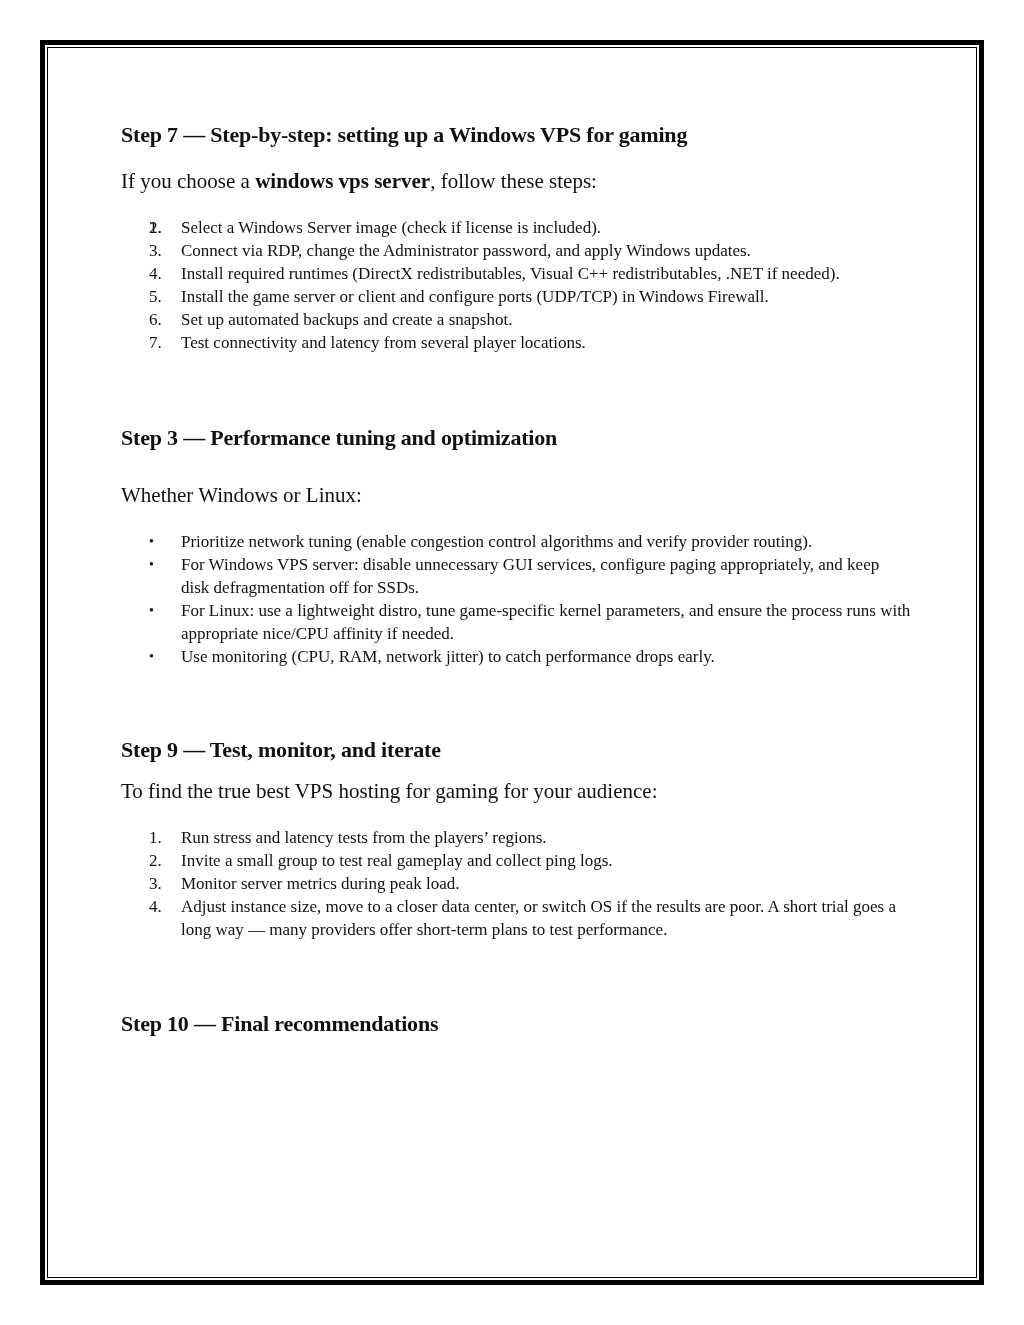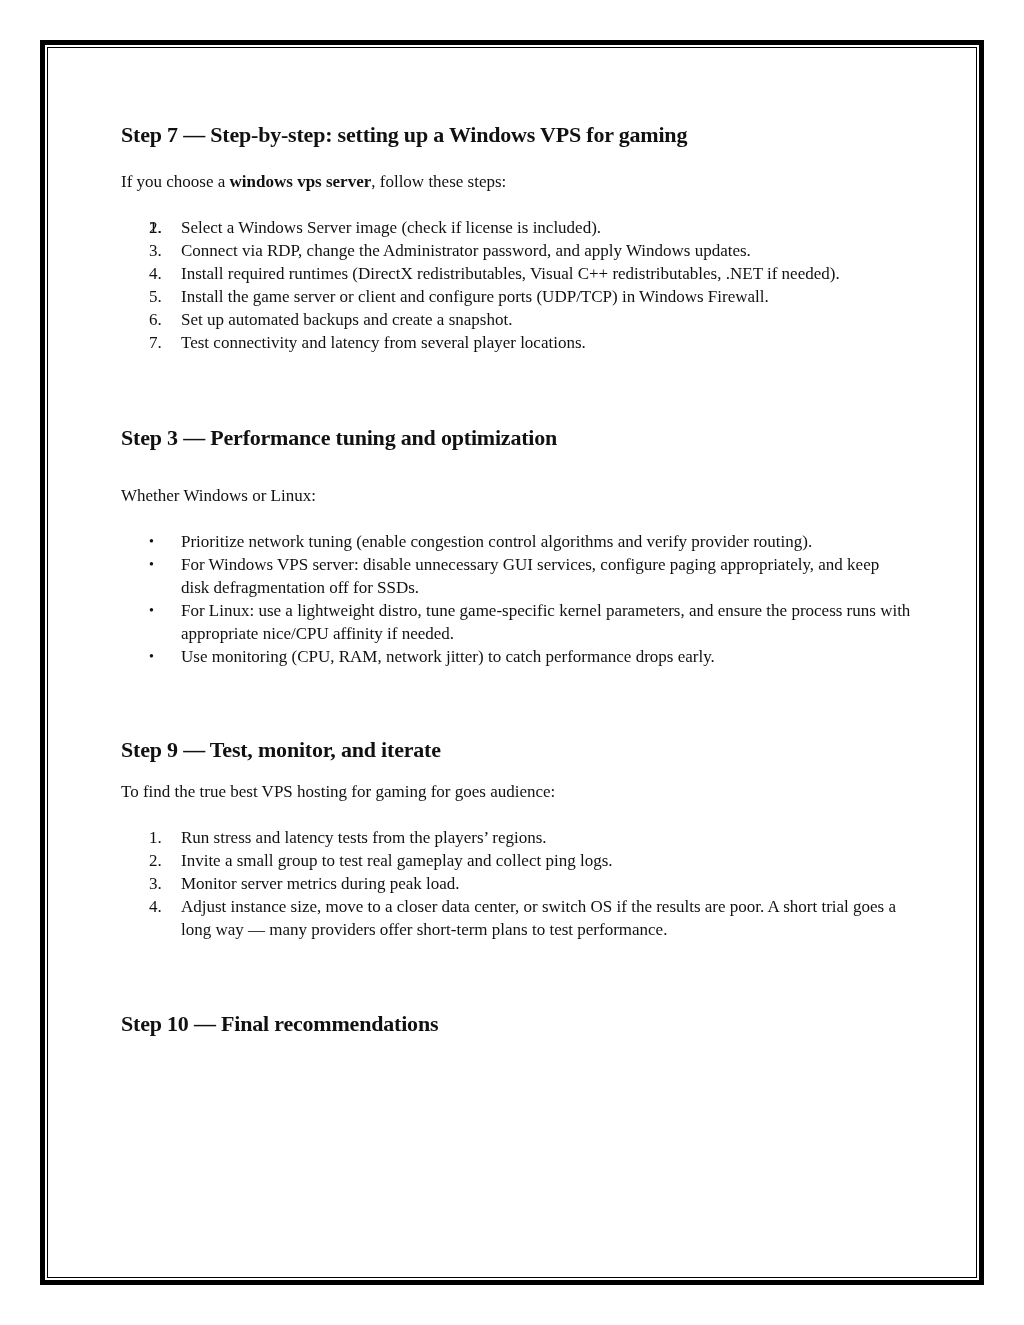--- a/index.html
+++ b/index.html
@@ -4,21 +4,21 @@
 <style>
   html, body { margin: 0; padding: 0; background: #ffffff; }
   body { width: 1024px; height: 1325px; position: relative; overflow: hidden;
          font-family: "Liberation Serif", serif; color: #111; }
   .frame-outer { position: absolute; left: 40px; top: 40px; width: 944px; height: 1245px;
          box-sizing: border-box; border: 5px solid #000; }
   .frame-inner { position: absolute; left: 47px; top: 47px; width: 930px; height: 1231px;
          box-sizing: border-box; border: 1.5px solid #000; }
   .content { position: absolute; left: 121px; top: 118px; width: 790px; }
   h2 { font-size: 22px; font-weight: bold; margin: 0; line-height: 34px; letter-spacing: -0.2px; }
-  p { font-size: 17px; margin: 0; line-height: 23px; }
+  p { font-size: 21px; margin: 0; line-height: 23px; }
   ol, ul { margin: 0; padding: 0; list-style: none; }
   li { position: relative; padding-left: 60px; font-size: 17px; line-height: 23px; }
   li .marker { position: absolute; left: 28px; top: 0; width: 28px; }
   ul li .marker { left: 28px; font-size: 14px; }
   b { font-weight: bold; }
 </style>
 </head>
 <body>
 
 <div class="frame-outer"></div>
@@ -46,21 +46,21 @@
     <ul style="margin-top:23px;">
       <li><span class="marker">•</span><span>Prioritize network tuning (enable congestion control algorithms and verify provider routing).</span></li>
       <li><span class="marker">•</span><span>For Windows VPS server: disable unnecessary GUI services, configure paging appropriately, and keep disk defragmentation off for SSDs.</span></li>
       <li><span class="marker">•</span><span>For Linux: use a lightweight distro, tune game-specific kernel parameters, and ensure the process runs with appropriate nice/CPU affinity if needed.</span></li>
       <li><span class="marker">•</span><span>Use monitoring (CPU, RAM, network jitter) to catch performance drops early.</span></li>
     </ul>
   </section>
 
   <section style="margin-top:65px;">
     <h2>Step 9 — Test, monitor, and iterate</h2>
-    <p style="margin-top:13px;">To find the true best VPS hosting for gaming for goes audience:</p>
+    <p style="margin-top:13px;">To find the true best VPS hosting for gaming for your audience:</p>
     <ol style="margin-top:23px;">
       <li><span class="marker">1.</span><span>Run stress and latency tests from the players’ regions.</span></li>
       <li><span class="marker">2.</span><span>Invite a small group to test real gameplay and collect ping logs.</span></li>
       <li><span class="marker">3.</span><span>Monitor server metrics during peak load.</span></li>
       <li><span class="marker">4.</span><span>Adjust instance size, move to a closer data center, or switch OS if the results are poor. A short trial goes a long way — many providers offer short-term plans to test performance.</span></li>
     </ol>
   </section>
 
   <section style="margin-top:66px;">
     <h2>Step 10 — Final recommendations</h2>

